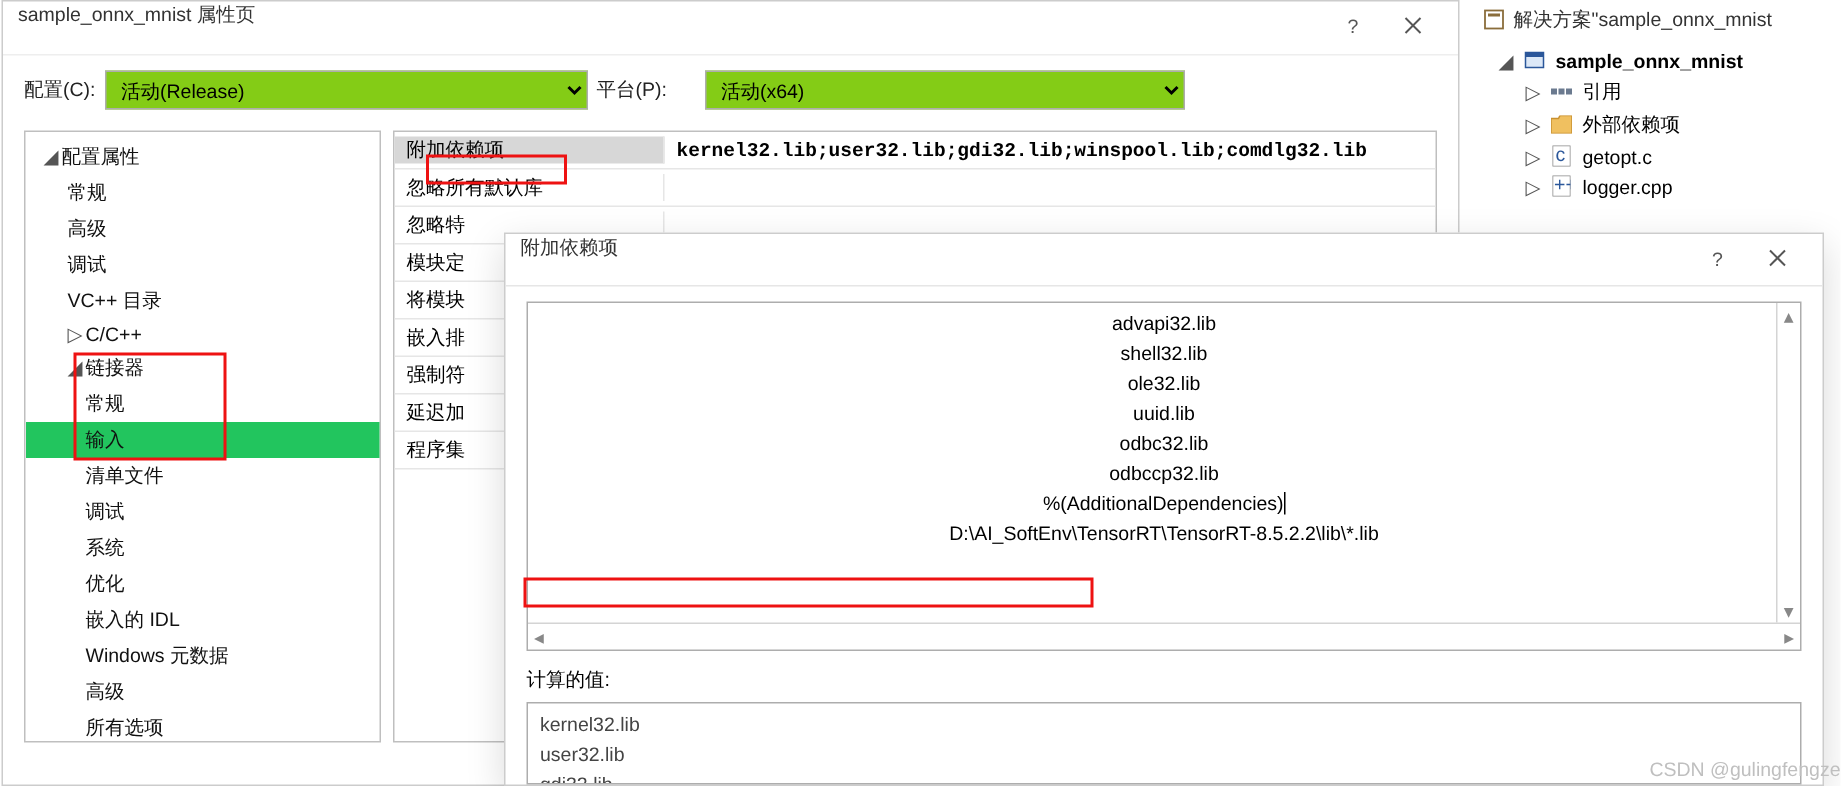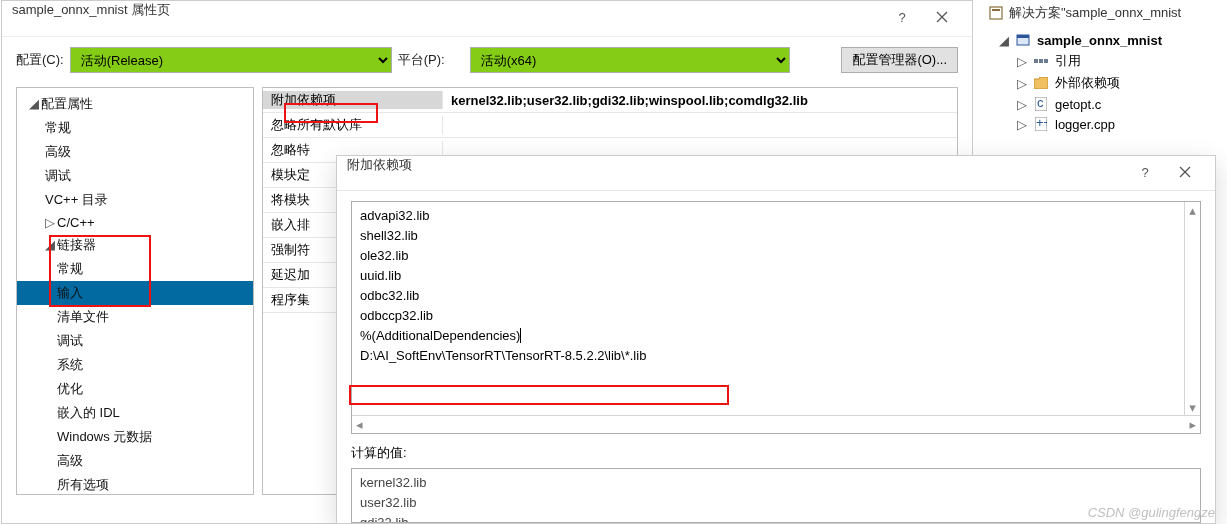--- a/index.html
+++ b/index.html
@@ -16,61 +16,61 @@
 .cfgrow select { height: 26px; border: 1px solid #adadad; background: #84cc16; padding: 0 6px; }
 .cfgrow .sel1 { width: 322px; }
 .cfgrow .sel2 { width: 320px; margin-left: 19px; }
 .cfgrow .btn { height: 26px; border: 1px solid #adadad; background: #e1e1e1; padding: 0 10px; cursor: pointer; }
 
 .body { display: flex; padding: 0 14px 14px; gap: 8px; height: calc(100% - 100px); }
 .tree { width: 238px; border: 1px solid #bfbfbf; overflow: auto; padding: 4px 0; }
 .tree .node { padding: 3px 6px 3px 24px; color: #111; white-space: nowrap; position: relative; cursor: default; }
 .tree .node.parent { padding-left: 12px; }
 .tree .node .caret { display: inline-block; width: 10px; text-align: center; color: #555; margin-right: 2px; }
-.tree .node.sel { background: #0369a1; }
+.tree .node.sel { background: #22c55e; }
 .tree .node.lvl2 { padding-left: 40px; }
 .tree .node.lvl1 { padding-left: 28px; }
 
 .redbox1 { position: absolute; left: 49px; top: 235px; width: 102px; height: 72px; border: 2px solid #ee1212; pointer-events: none; }
 
 .main { flex: 1; border: 1px solid #bfbfbf; overflow: hidden; }
 .proprow { display: flex; border-bottom: 1px solid #e6e6e6; height: 25px; align-items: center; }
 .proprow .pn { width: 180px; padding-left: 8px; border-right: 1px solid #e6e6e6; }
 .proprow .pv { flex: 1; padding-left: 8px; white-space: nowrap; overflow: hidden; text-overflow: ellipsis; }
 .proprow.sel .pn { background: #d7d7d7; }
-.proprow.sel .pv { font-weight: 600; }
+.proprow.sel .pv { font-weight: 600; font-family: Liberation Mono, monospace; }
 .redbox2 { position: absolute; left: 284px; top: 103px; width: 94px; height: 20px; border: 2px solid #ee1212; pointer-events: none; }
 
 
 .popup { position: absolute; left: 336px; top: 155px; width: 880px; height: 369px; background: #fff; border: 1px solid #ccc; box-shadow: 0 8px 24px rgba(0,0,0,.15); display: flex; flex-direction: column; }
 .popup .titlebar { border-bottom: 1px solid #e6e6e6; }
 .popup .editor { margin: 10px 14px 4px; border: 1px solid #adadad; height: 238px; position: relative; display: flex; flex-direction: column; }
 .popup .editor .lines { flex: 1; overflow: auto; padding: 4px 8px; line-height: 20px; }
-.popup .editor .lines div { white-space: nowrap; }
+.popup .editor .lines div { white-space: nowrap; text-align: center; }
 .popup .scroll { height: 18px; border-top: 1px solid #d4d4d4; display: flex; align-items: center; justify-content: space-between; padding: 0 4px; color: #888; }
 .popup .calc { padding: 6px 14px 0; font-weight: normal; }
 .popup .calcbox { margin: 6px 14px 0; border: 1px solid #adadad; padding: 4px 8px; line-height: 20px; height: 56px; overflow: hidden; color: #444; }
 .popup .vscroll { position: absolute; right: 0; top: 0; bottom: 18px; width: 16px; border-left: 1px solid #d4d4d4; display: flex; flex-direction: column; align-items: center; color: #888; }
 .popup .vscroll .ar { height: 16px; display: flex; align-items: center; justify-content: center; }
 
 .redbox3 { position: absolute; left: 349px; top: 385px; width: 380px; height: 20px; border: 2px solid #ee1212; pointer-events: none; }
 .caret-blink { border-right: 1px solid #000; animation: blink 1s steps(1) infinite; }
 @keyframes blink { 50% { border-color: transparent } }
 
 
 .panel { position: absolute; right: 0; top: 0; width: 246px; height: 524px; background: #fff; }
 .panel .hdr { display: flex; align-items: center; gap: 6px; padding: 4px 8px; color: #333; }
 .panel .list { padding: 4px 0; }
 .panel .item { display: flex; align-items: center; gap: 6px; padding: 2px 6px 2px 18px; }
 .panel .item .caret { width: 10px; color: #555; text-align: center; }
 .panel .item.bold span.t { font-weight: 600; }
 .panel .item .ic { width: 16px; height: 16px; display: flex; align-items: center; justify-content: center; }
 .panel .item.lvl1 { padding-left: 36px; }
 
-.watermark { position: absolute; right: 12px; bottom: 4px; color: #bfbfbf; font-size: 13px; font-style: italic; pointer-events: none; }
+.watermark { position: absolute; right: 0; bottom: 4px; color: #bfbfbf; font-size: 13px; pointer-events: none; }
 
 svg { display: block; }
 </style>
 </head>
 <body>
 
 <div class="panel">
   <div class="hdr">
     <span>
       <svg width="14" height="14" viewBox="0 0 14 14">
@@ -146,21 +146,20 @@
           <line x1="11" y1="1" x2="1" y2="11" stroke-width="1.3"></line>
         </svg>
     </div>
   </div>
   <div class="cfgrow">
     <span class="lbl">配置(C):</span>
     <select class="sel1"><option>活动(Release)</option></select>
     <span class="lbl">平台(P):</span>
     <select class="sel2"><option>活动(x64)</option></select>
     <div style="flex:1"></div>
-    <button class="btn">配置管理器(O)...</button>
   </div>
   <div class="body">
     <div class="tree" id="tree">
         <div class="node parent"><span class="caret">◢</span><span>配置属性</span></div>
         <div class="node lvl1"><span>常规</span></div>
         <div class="node lvl1"><span>高级</span></div>
         <div class="node lvl1"><span>调试</span></div>
         <div class="node lvl1"><span>VC++ 目录</span></div>
         <div class="node lvl1"><span class="caret">▷</span><span>C/C++</span></div>
         <div class="node lvl1"><span class="caret">◢</span><span>链接器</span></div>

